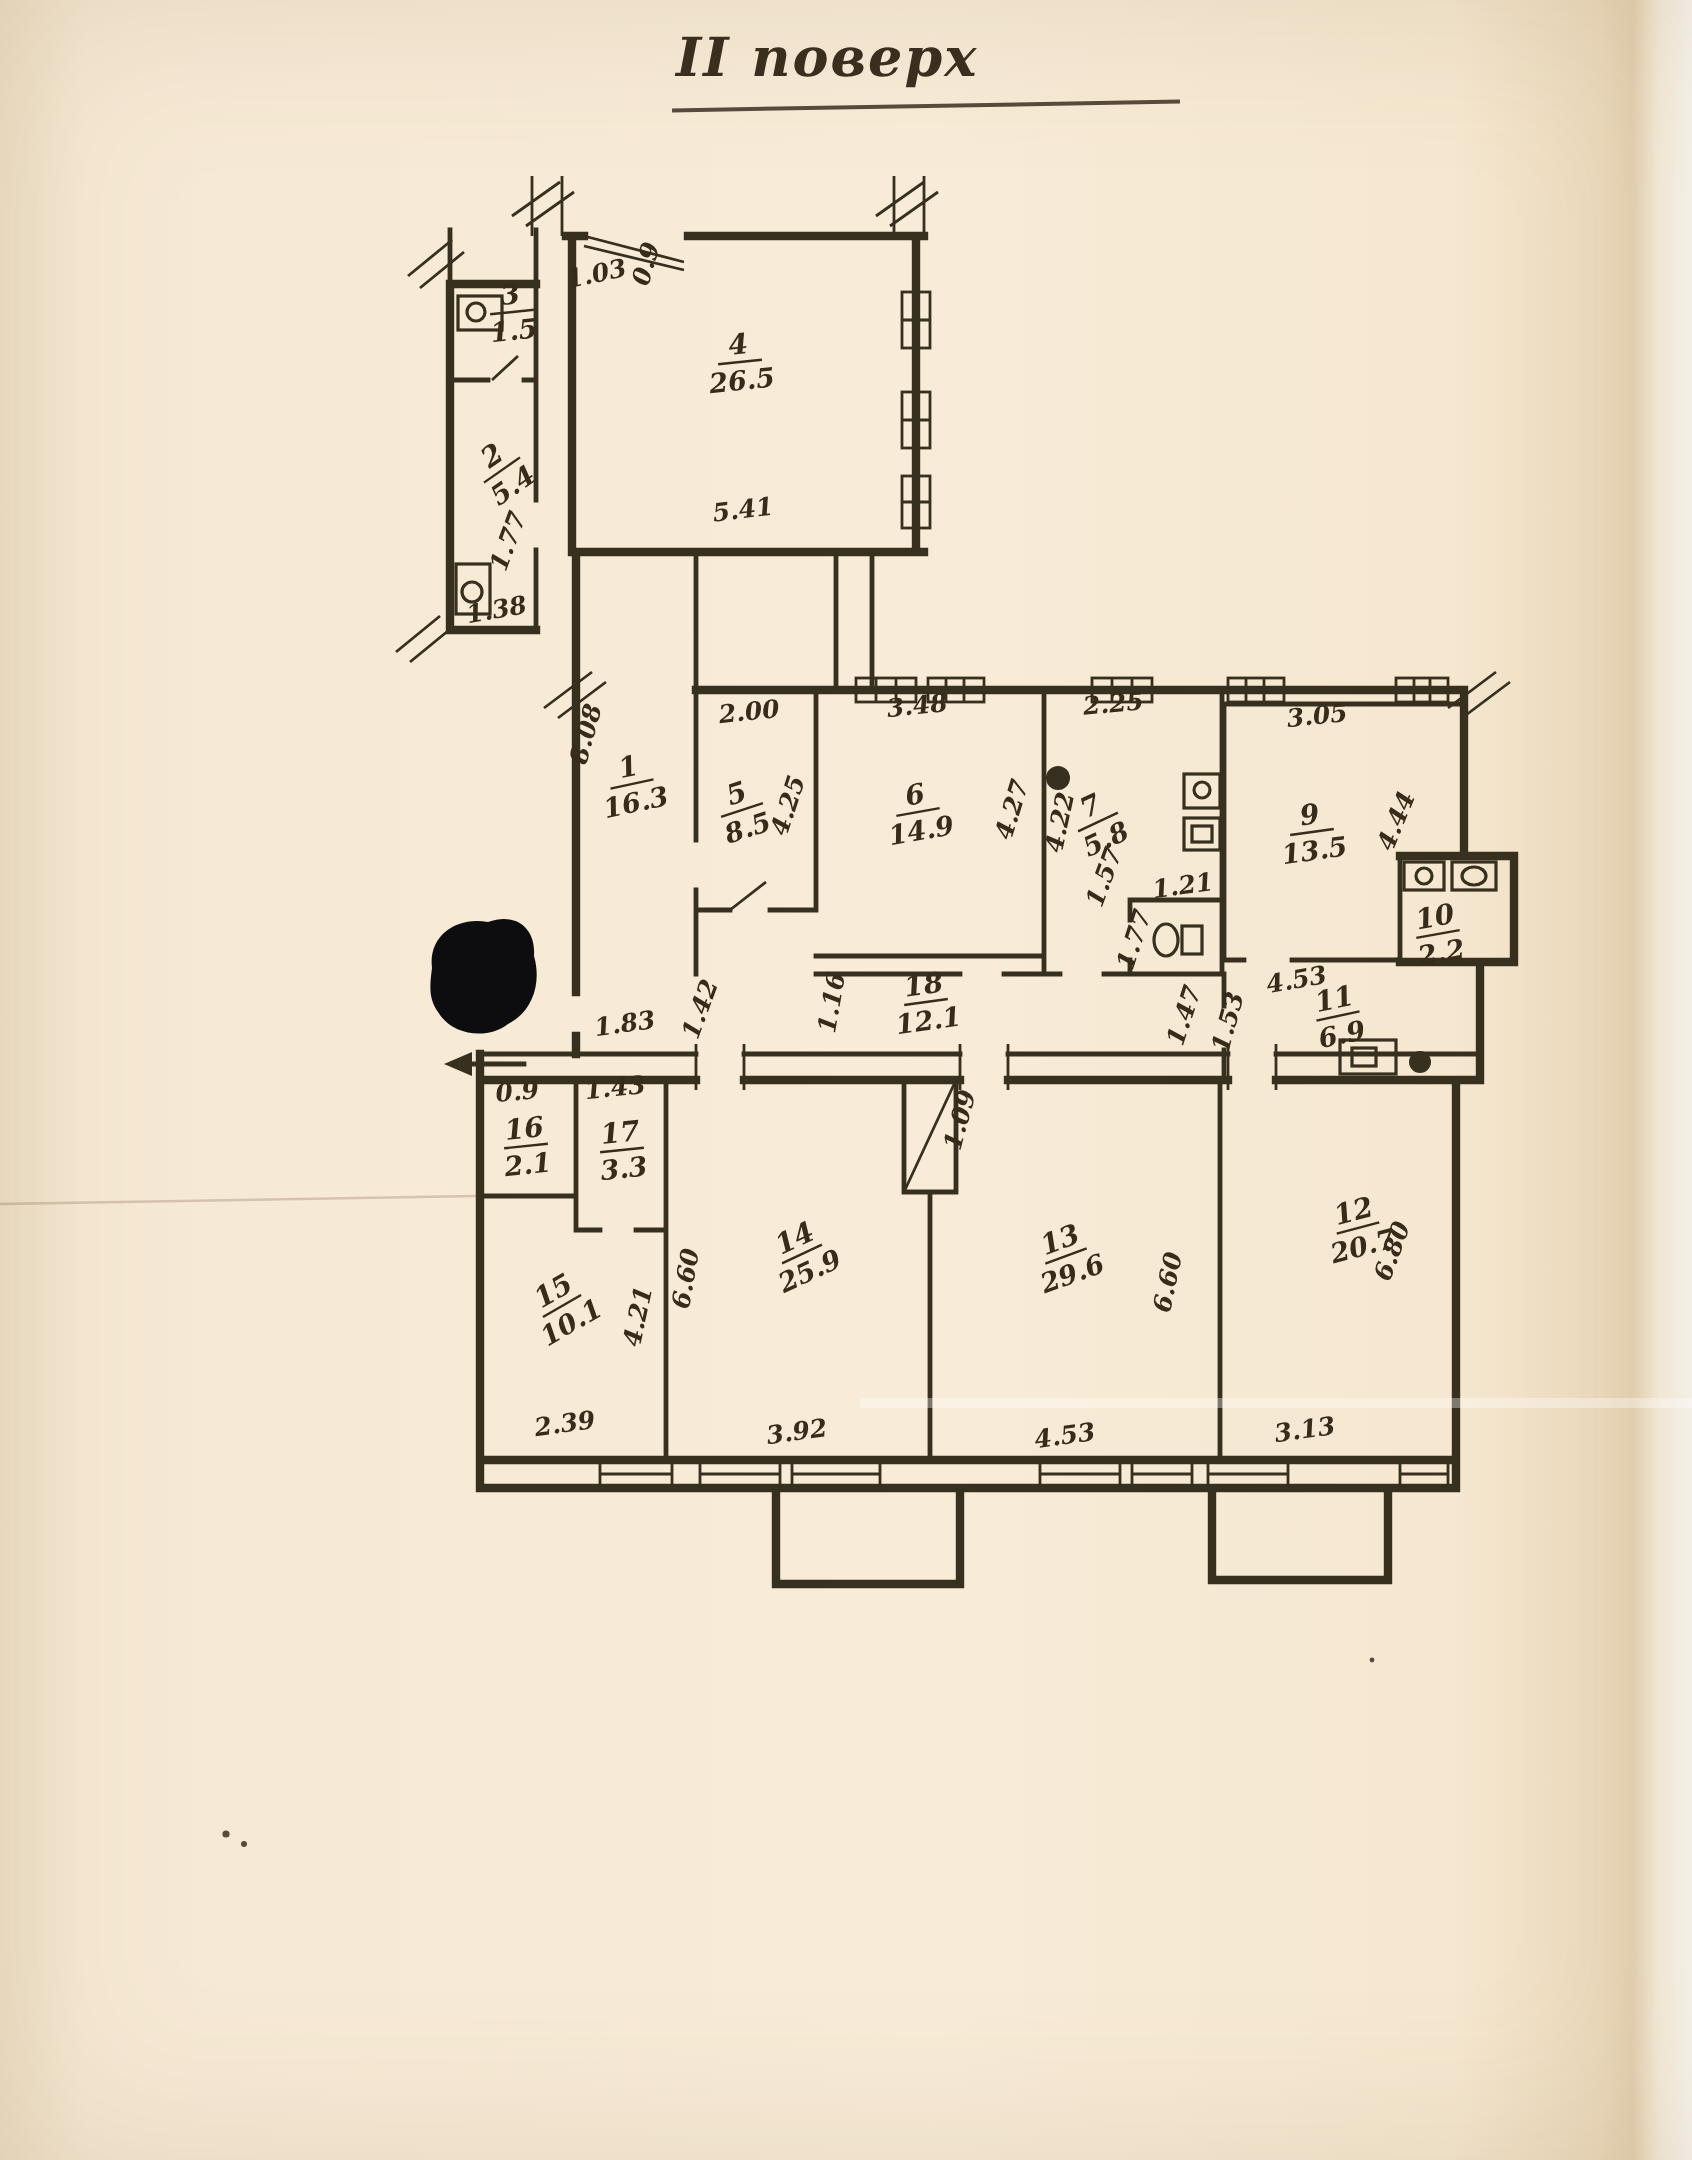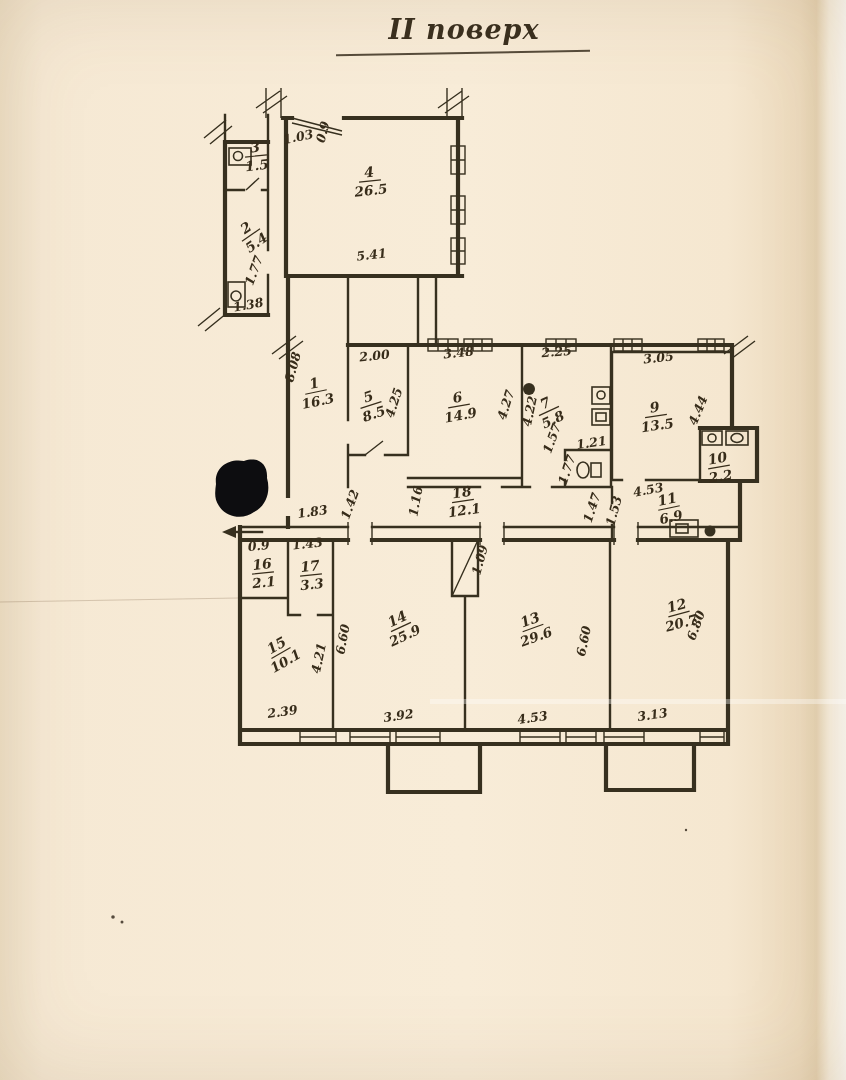--- a/index.html
+++ b/index.html
@@ -3,21 +3,21 @@
 <meta charset="utf-8">
 <style>
   html,body{margin:0;padding:0;background:#d8d0c2;}
   #page{
     position:relative;width:846px;height:1080px;overflow:hidden;
     background:linear-gradient(90deg,#efe1c8 0%,#f6e9d4 5%,#f8ecd8 55%,#f5e7d0 86%,#ecdabd 94.5%,#e5d2b2 96.5%,#f7eedd 98%,#fdfbf5 100%);
     box-shadow:inset 0 0 90px rgba(130,95,55,.15);
     font-family:"DejaVu Serif",serif;
   }
   .title{
-    position:absolute;left:338px;top:14px;width:252px;text-align:center;
+    position:absolute;left:338px;top:14px;width:252px;text-align:left;
     font-style:italic;font-weight:600;font-size:27px;color:#3a2f1e;letter-spacing:1px;
   }
   .title-underline{
     position:absolute;left:336px;top:52px;width:254px;height:2px;
     background:#3a2f1e;opacity:.85;transform:rotate(-1deg);
   }
   #plan{position:absolute;left:0;top:0;}
   .W{stroke:#37301f;stroke-width:4.2;fill:none;stroke-linecap:square}
   .w{stroke:#37301f;stroke-width:2.4;fill:none;stroke-linecap:square}
   .t{stroke:#37301f;stroke-width:1.4;fill:none}

